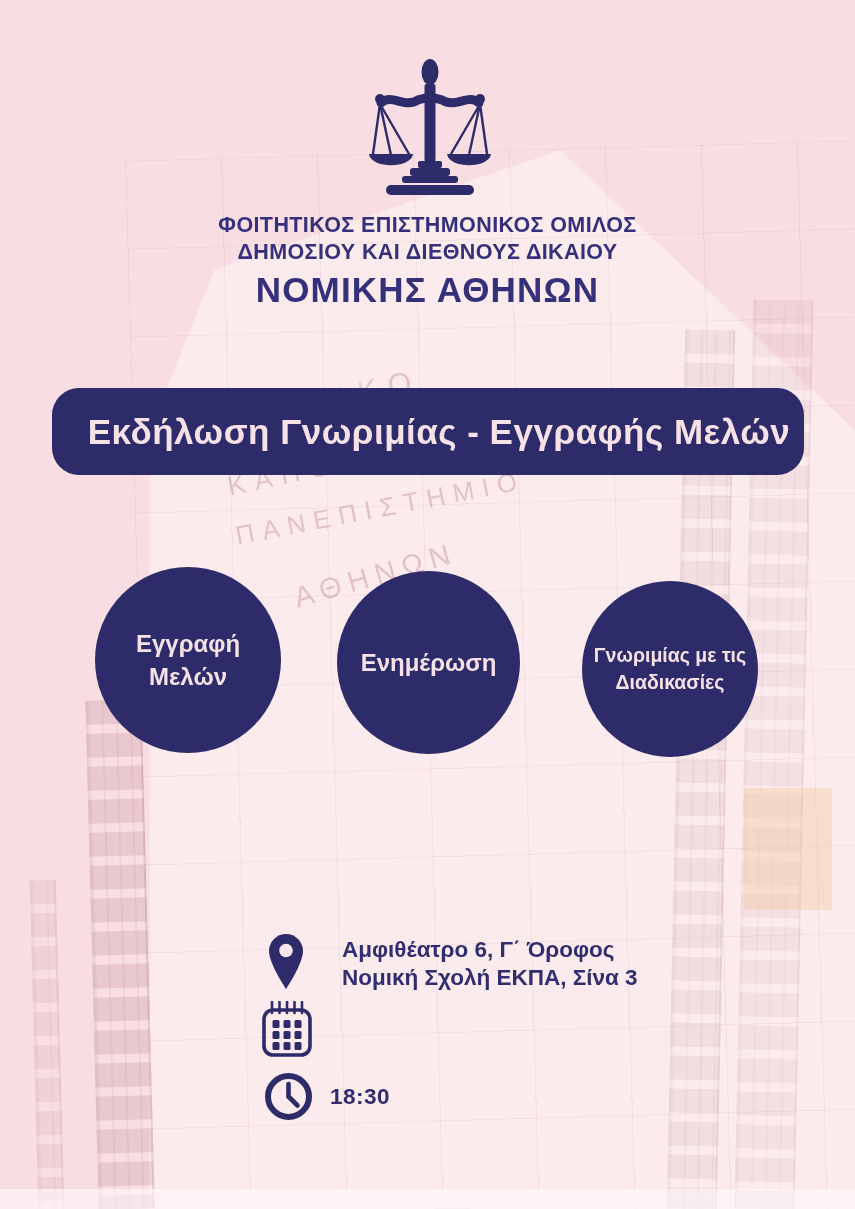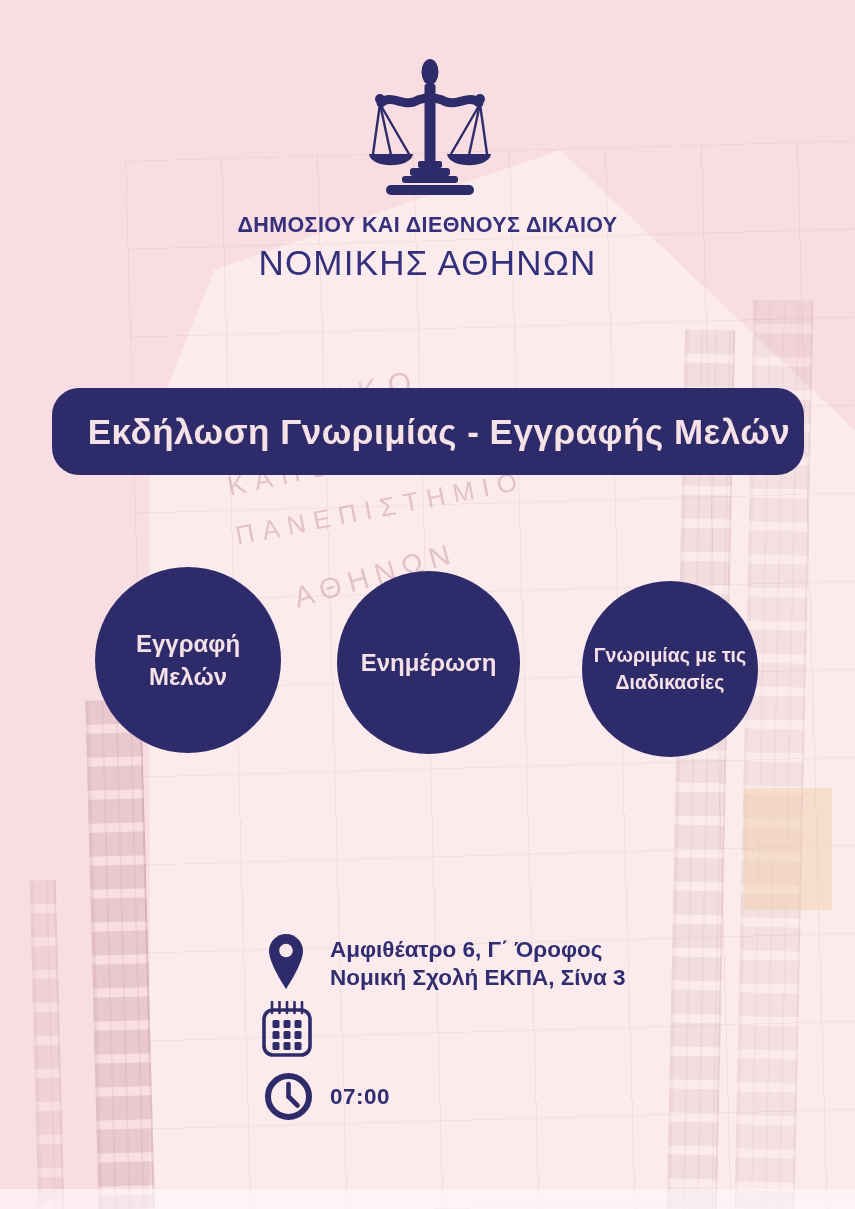--- a/index.html
+++ b/index.html
@@ -69,21 +69,21 @@
       -webkit-mask-image:linear-gradient(100deg,#000 0 30%,transparent 58%);
       mask-image:linear-gradient(100deg,#000 0 30%,transparent 58%);}
   .e2{left:236px;top:521px;font-size:26px;letter-spacing:8px;
       transform:rotate(-11deg);transform-origin:left center;}
   .e3{left:295px;top:582px;font-size:29px;letter-spacing:7px;
       transform:rotate(-16deg);transform-origin:left center;}
   
   .scales{position:absolute;left:368px;top:57px;width:124px;height:138px;color:var(--navy);z-index:2;}
   .org{position:absolute;left:0;top:212px;width:100%;text-align:center;color:var(--heading-navy);z-index:2;}
   .org-line{font-size:21.5px;font-weight:700;line-height:27px;letter-spacing:0.4px;}
-  .org-name{font-size:35px;font-weight:400;line-height:42px;margin-top:3px;letter-spacing:1.2px;}
+  .org-name{font-size:35px;font-weight:700;line-height:42px;margin-top:3px;letter-spacing:1.2px;}
   
   .banner{
     position:absolute;left:52px;top:388px;width:752px;height:87px;
     background:var(--navy);border-radius:27px;
     display:flex;align-items:center;justify-content:center;
     z-index:3;
     padding-left:22px;
   }
   .banner-text{font-size:35px;font-weight:700;color:var(--light-text);letter-spacing:0.5px;}
   
@@ -99,21 +99,21 @@
   
   .detail-icon{position:absolute;color:var(--navy);z-index:2;}
   .pin{left:269px;top:934px;width:34px;height:55px;}
   .cal{left:262px;top:1001px;width:50px;height:56px;}
   .clk{left:264px;top:1072px;width:49px;height:49px;}
   .detail-text{
     position:absolute;left:330px;
     color:#312d71;font-weight:700;font-size:22.5px;line-height:27.5px;z-index:2;
     white-space:nowrap;
   }
-  .loc-text{top:936px;}
+  .loc-text{top:936px;margin-left:12px;}
   .date-text{top:1017px;}
   .time-text{top:1083px;letter-spacing:0.5px;}
 </style>
 </head>
 <body>
 
 <div class="poster">
 
   <div class="bg-layer">
     <div class="bg-face"></div>
@@ -146,20 +146,21 @@
     </g>
     <path d="M1 97 C3 112 43 112 45 97 Z"></path>
     <path d="M79 97 C81 112 121 112 123 97 Z"></path>
     <rect x="50" y="104" width="24" height="7" rx="2"></rect>
     <rect x="42" y="111" width="40" height="8" rx="3"></rect>
     <rect x="34" y="119" width="56" height="7" rx="3"></rect>
     <rect x="18" y="128" width="88" height="10" rx="5"></rect>
   </svg>
 
   <div class="org">
+    <div class="org-line">ΦΟΙΤΗΤΙΚΟΣ ΕΠΙΣΤΗΜΟΝΙΚΟΣ ΟΜΙΛΟΣ</div>
     <div class="org-line">ΔΗΜΟΣΙΟΥ ΚΑΙ ΔΙΕΘΝΟΥΣ ΔΙΚΑΙΟΥ</div>
     <div class="org-name">ΝΟΜΙΚΗΣ ΑΘΗΝΩΝ</div>
   </div>
 
   <div class="banner">
     <span class="banner-text">Εκδήλωση Γνωριμίας - Εγγραφής Μελών</span>
   </div>
 
   <div class="circle c1">
     <span>Εγγραφή</span>
@@ -204,15 +205,15 @@
     </g>
   </svg>
 
   <svg class="detail-icon clk" viewBox="0 0 49 49" xmlns="http://www.w3.org/2000/svg">
     <circle cx="24.5" cy="24.5" r="20.5" fill="none" stroke="currentColor" stroke-width="6"></circle>
     <g stroke="currentColor" stroke-width="4.6" stroke-linecap="round" fill="none">
       <path d="M24.5 24.5 V12"></path>
       <path d="M24.5 24.5 L33.5 33.5"></path>
     </g>
   </svg>
-  <div class="detail-text time-text">07:00</div>
+  <div class="detail-text time-text">18:30</div>
 
 </div>
 
 </body></html>

